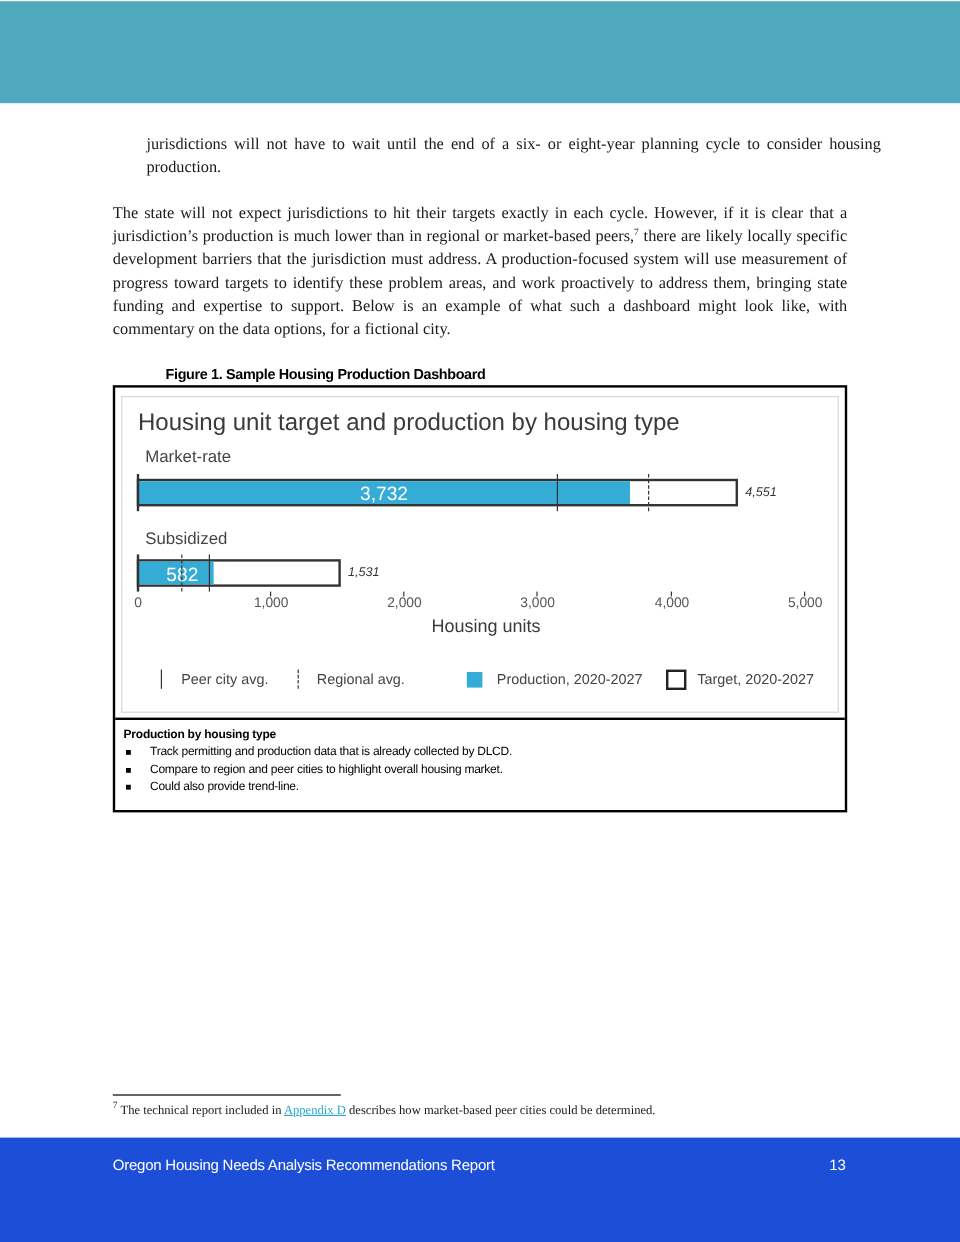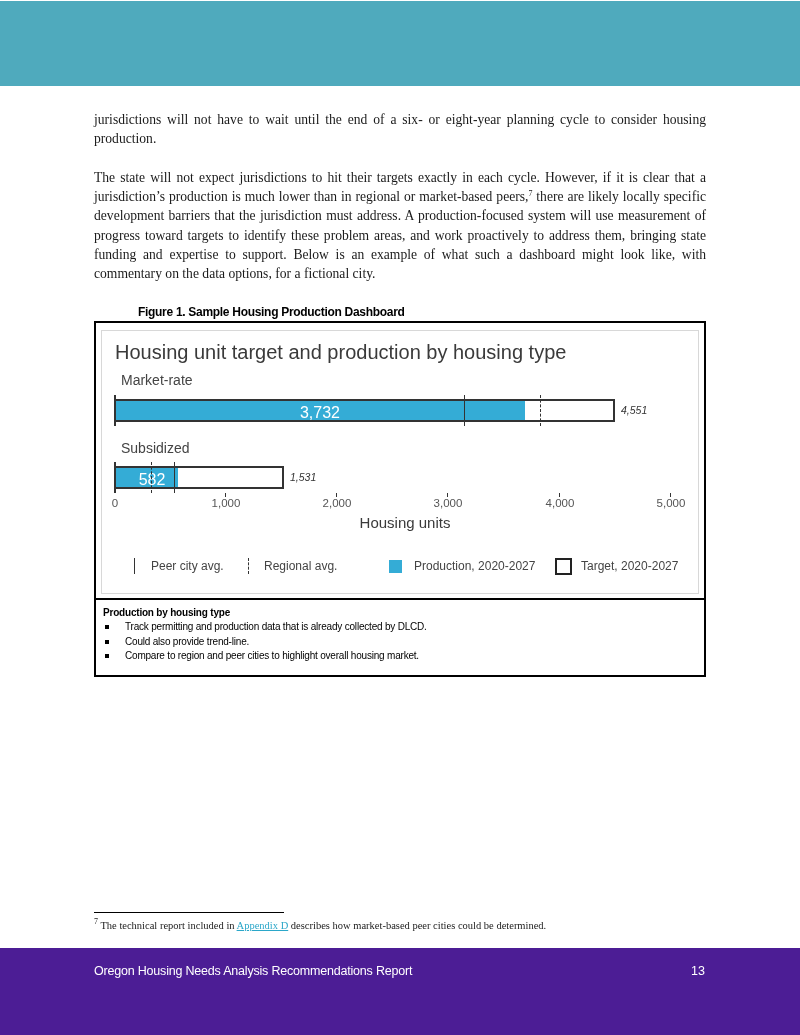--- a/index.html
+++ b/index.html
@@ -1,25 +1,25 @@
 <!DOCTYPE html>
 <html><head>
 <meta charset="utf-8">
 <style>
   * { box-sizing: border-box; margin: 0; padding: 0; }
   html, body { width: 800px; height: 1035px; background: #ffffff; overflow: hidden; }
   body { position: relative; font-family: "Liberation Serif", serif; color: #1a1a1a; }
 
   .header-band { position: absolute; left: 0; top: 1px; width: 800px; height: 85px; background: #4FAABD; }
-  .footer-band { position: absolute; left: 0; top: 948px; width: 800px; height: 87px; background: #4c1d95; }
+  .footer-band { position: absolute; left: 0; top: 948px; width: 800px; height: 87px; background: #1d4ed8; }
   .footer-title { position: absolute; left: 94px; top: 16px; font-family: "Liberation Sans", sans-serif; font-size: 12.5px; color: #ffffff; letter-spacing: -0.2px; }
   .footer-page { position: absolute; left: 691px; top: 16px; font-family: "Liberation Sans", sans-serif; font-size: 12.5px; color: #ffffff; }
 
   .body-text { position: absolute; left: 94px; width: 612px; font-size: 13.6px; line-height: 19.2px; text-align: justify; color: #1a1a1a; }
-  .p1 { top: 110px; }
+  .p1 { top: 110px; margin-left: 28px; }
   .p2 { top: 168px; }
   sup { font-size: 8px; vertical-align: 5px; line-height: 0; }
 
   .figure-caption { position: absolute; left: 94px; top: 305px; font-family: "Liberation Sans", sans-serif; font-size: 12px; font-weight: bold; letter-spacing: -0.3px; color: #000; margin-left: 44px; }
 
   .figure-frame { position: absolute; left: 94px; top: 321px; width: 612px; height: 356px; border: 2px solid #000; }
   .chart-card { position: absolute; left: 5px; top: 7px; width: 598px; height: 264px; border: 1px solid #d8d8d8; background: #fff; }
   .frame-divider { position: absolute; left: 0; top: 275px; width: 608px; height: 2px; background: #000; }
 
   .chart-title { position: absolute; left: 13px; top: 10px; font-family: "Liberation Sans", sans-serif; font-size: 20px; color: #3a3a3a; }
@@ -120,22 +120,22 @@
       </div>
     </div>
   </div>
 
   <div class="frame-divider"></div>
 
   <div class="notes">
     <div class="notes-title">Production by housing type</div>
     <ul>
       <li>Track permitting and production data that is already collected by DLCD.</li>
+      <li>Compare to region and peer cities to highlight overall housing market.</li>
       <li>Could also provide trend-line.</li>
-      <li>Compare to region and peer cities to highlight overall housing market.</li>
     </ul>
   </div>
 </div>
 
 <div class="footnote-rule"></div>
 <div class="footnote"><sup>7</sup><span> The technical report included in </span><a>Appendix D</a><span> describes how market-based peer cities could be determined.</span></div>
 
 <div class="footer-band">
   <div class="footer-title">Oregon Housing Needs Analysis Recommendations Report</div>
   <div class="footer-page">13</div>

